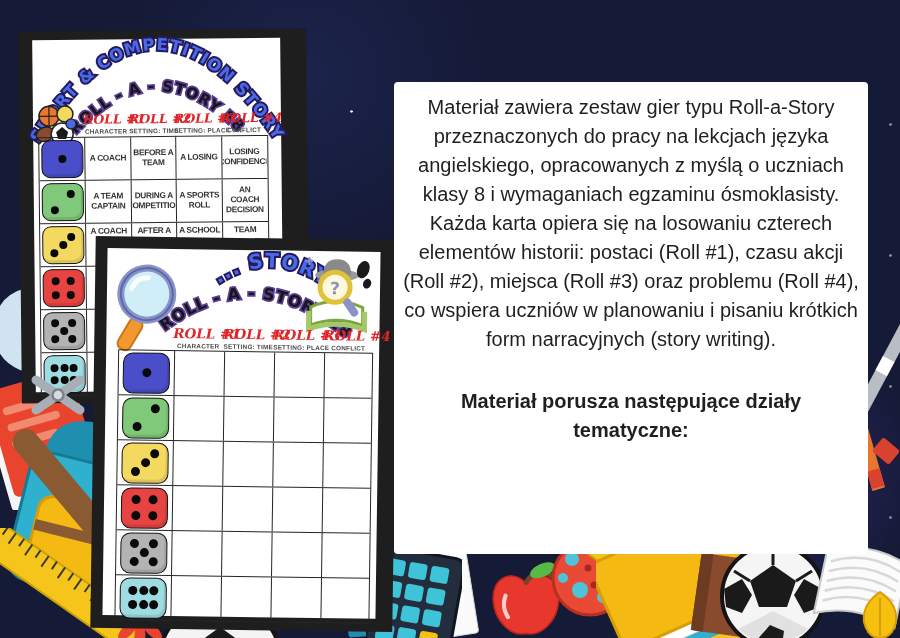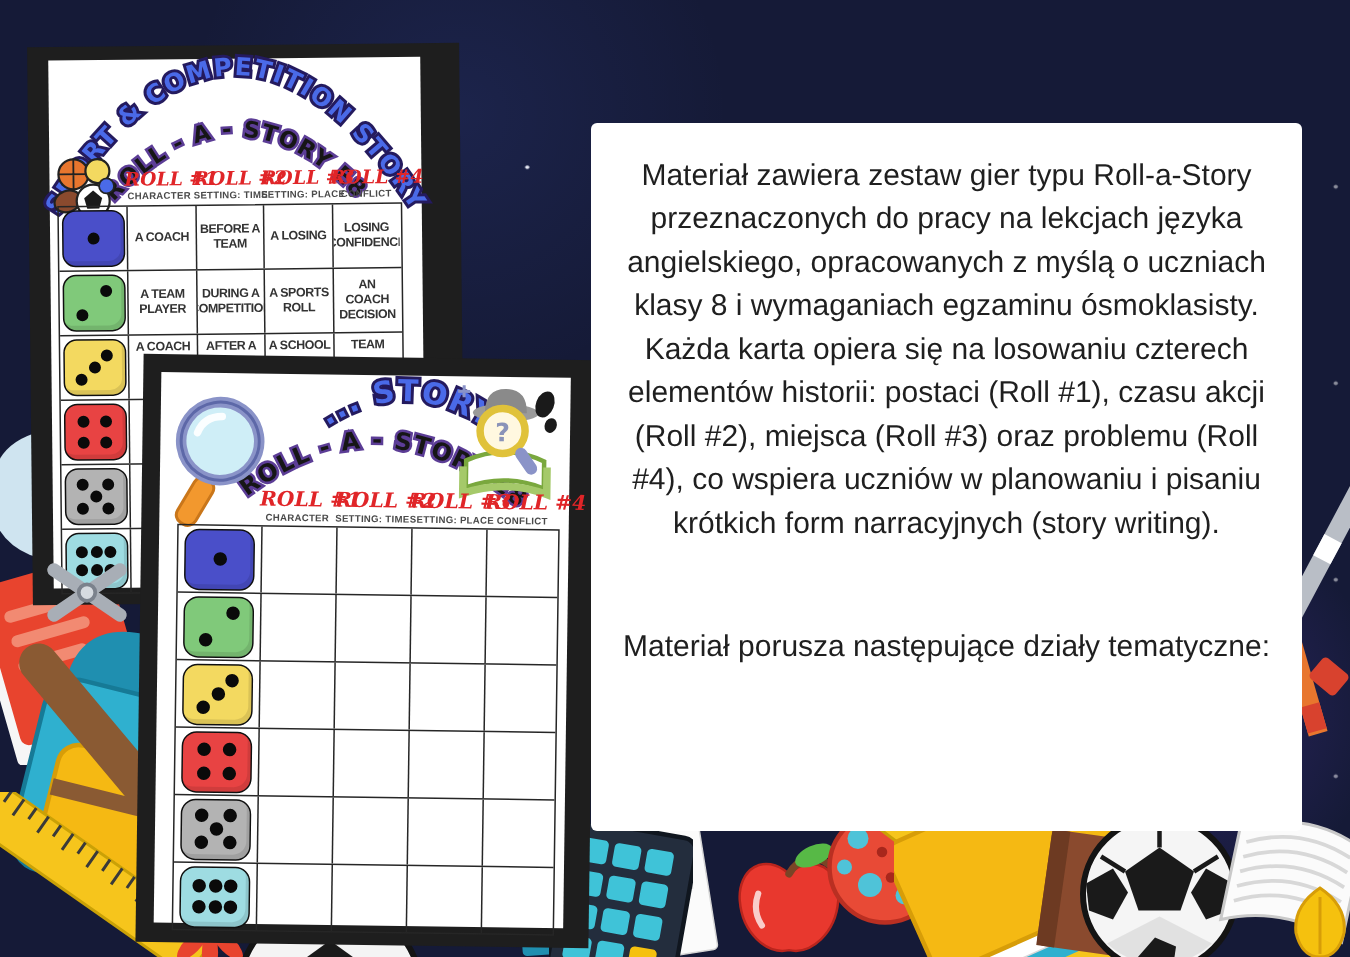--- a/index.html
+++ b/index.html
@@ -51,23 +51,23 @@
   .die{position:relative;border:1.6px solid #101010;box-shadow:inset -2px -3px 0 rgba(0,0,0,.10);}
   .card1 .die{width:40px;height:36px;border-radius:9px;}
   .card2 .die{width:45px;height:39px;border-radius:10px;}
   .pip{position:absolute;background:#0a0a0a;border-radius:50%;transform:translate(-50%,-50%);}
   .card1 .pip{width:8px;height:8px;} .card2 .pip{width:9px;height:9px;}
   .corner-icon{position:absolute;overflow:visible;}
   
   .panel{position:absolute;left:394px;top:82px;width:474px;height:472px;background:#ffffff;
     border-radius:4px;z-index:5;box-sizing:border-box;padding:9px 5px;
     font-size:20px;line-height:1.45;color:#1f1f1f;text-align:center;}
-  .panel p{margin:12px;}
+  .panel p{margin:2px;}
   .panel .gap{height:29px;}
-  .panel .bold{font-weight:normal;}
+  .panel .bold{font-weight:bold;}
 </style>
 </head>
 <body>
 
 <div class="stage">
 
   <svg class="clip" style="left:-14px;top:278px;width:58px;height:96px" viewBox="0 0 58 96">
     <path d="M40 10 Q10 18 8 48 Q6 80 34 92 L48 96 L48 8 Z" fill="#cfe4f0"></path>
   </svg>
 
@@ -272,21 +272,21 @@
             <div class="cell">A LOSING</div>
             <div class="cell">LOSING CONFIDENCE</div>
           </div>
           <div class="row">
             <div class="cell">
               <div class="die" style="background: rgb(128, 201, 122);">
                 <div class="pip" style="left: 70%; top: 28%;"></div>
                 <div class="pip" style="left: 30%; top: 72%;"></div>
               </div>
             </div>
-            <div class="cell">A TEAM PLAYER</div>
+            <div class="cell">A TEAM CAPTAIN</div>
             <div class="cell">DURING A COMPETITION</div>
             <div class="cell">A SPORTS ROLL</div>
             <div class="cell">AN COACH DECISION</div>
           </div>
           <div class="row">
             <div class="cell">
               <div class="die" style="background: rgb(243, 217, 96);">
                 <div class="pip" style="left: 71%; top: 27%;"></div>
                 <div class="pip" style="left: 50%; top: 50%;"></div>
                 <div class="pip" style="left: 29%; top: 73%;"></div>

